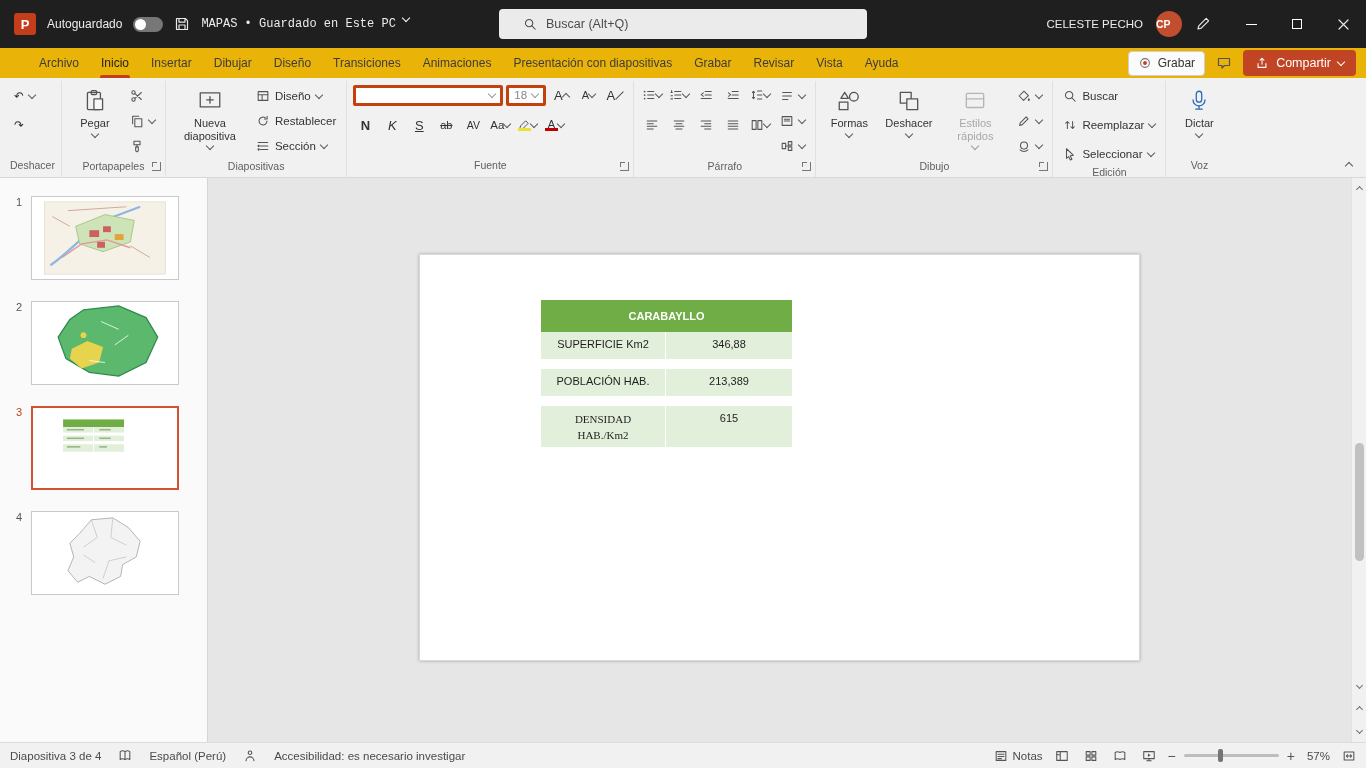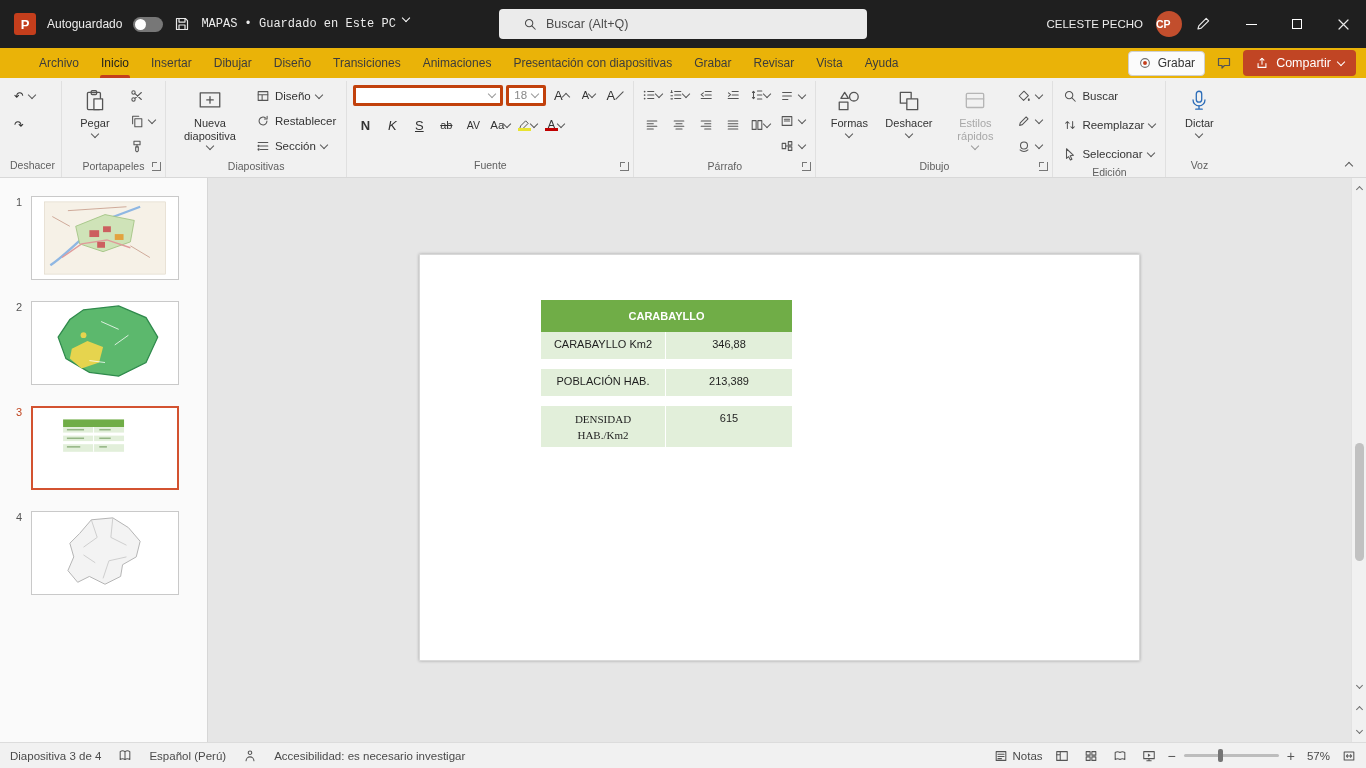--- a/index.html
+++ b/index.html
@@ -641,21 +641,21 @@
           </svg>
         </div>
       </div>
     </div>
 
     <div class="canvas">
       <div class="slide">
         <div class="ptable">
           <div class="pt-header">CARABAYLLO</div>
           <div class="pt-row pt-r1">
-            <div class="pt-cell label">CARABAYLLO Km2</div>
+            <div class="pt-cell label">SUPERFICIE Km2</div>
             <div class="pt-cell value">346,88</div>
           </div>
           <div class="pt-gap"></div>
           <div class="pt-row pt-r2">
             <div class="pt-cell label">POBLACIÓN HAB.</div>
             <div class="pt-cell value">213,389</div>
           </div>
           <div class="pt-gap"></div>
           <div class="pt-row pt-r3">
             <div class="pt-cell label"><span class="wrap">DENSIDAD HAB./Km2</span></div>

